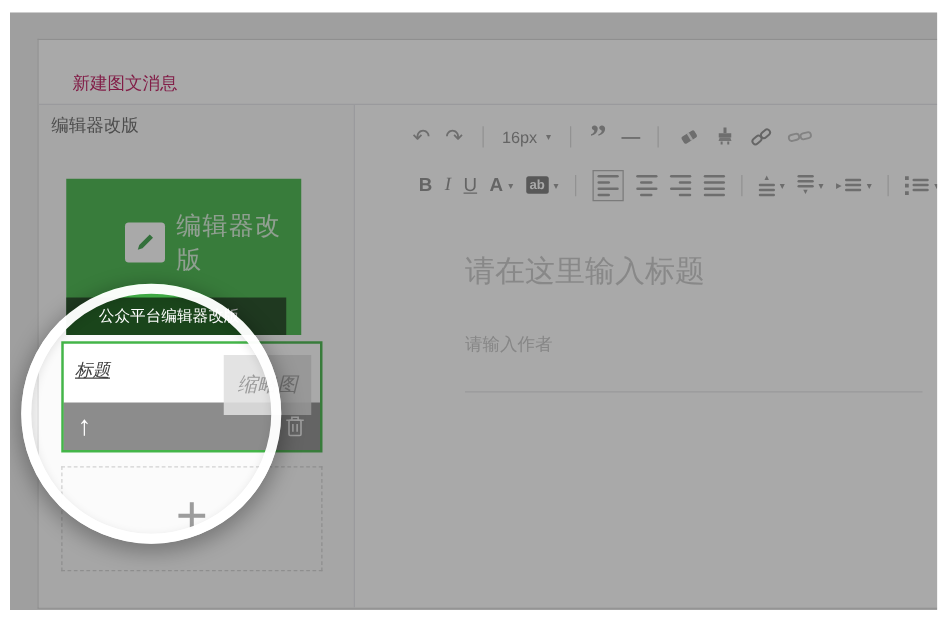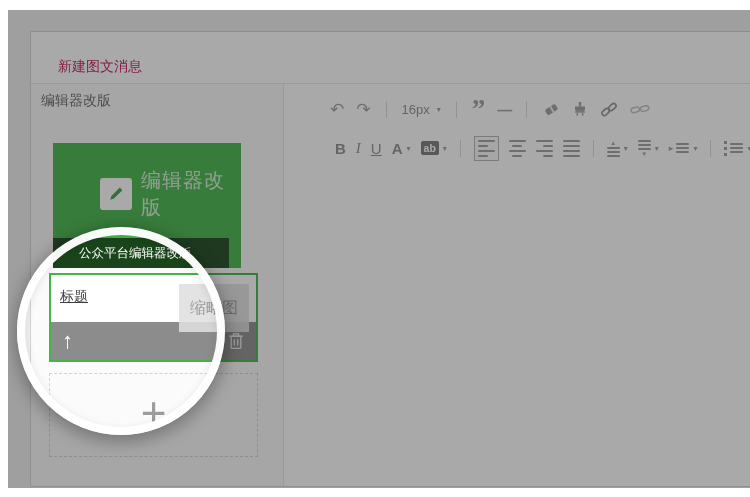--- a/index.html
+++ b/index.html
@@ -24,21 +24,21 @@
 
   .cover-card { position:absolute; left:22px; top:59px; width:188px; height:125px; background:#44b549; cursor:pointer; }
   .pencil-box { position:absolute; left:47px; top:35px; width:32px; height:32px; background:#fff;
                 border-radius:3px; display:flex; align-items:center; justify-content:center; }
   .cover-badge-text { position:absolute; left:88px; top:24px; font-size:20px; letter-spacing:1px;
                       color:rgba(255,255,255,0.78); }
   .cover-caption { position:absolute; left:0; right:12px; bottom:0; height:30px; background:rgba(0,0,0,0.62);
                    color:#fff; font-size:12.5px; line-height:30px; padding-left:26px; white-space:nowrap; overflow:hidden; }
 
   .title-card { position:absolute; left:18px; top:189px; width:209px; height:89px; background:#fff;
-                border:2px solid #44b549; cursor:pointer; }
+                border:2px solid #44b549; cursor:pointer;font-style:italic; }
   .title-link { position:absolute; left:9px; top:13px; font-size:14px; color:#404040; text-decoration:underline; cursor:pointer; }
   .card-footer { position:absolute; left:0; right:0; bottom:0; height:38px; background:rgba(0,0,0,0.45); }
   .arrow-up { position:absolute; left:11px; top:0; line-height:38px; font-size:22px; font-weight:bold; color:#fff; cursor:pointer; }
   .trash { position:absolute; right:12px; top:10px; cursor:pointer; }
   .thumb-box { position:absolute; left:128px; top:9px; width:70px; height:48px; background:rgba(223,223,223,0.88);
                display:flex; align-items:center; justify-content:center; font-size:16px; color:#9b9b9b; cursor:pointer; }
 
   .add-area { position:absolute; left:18px; top:289px; width:209px; height:84px; border:1px dashed #d2d2d2;
               display:flex; align-items:center; justify-content:center; cursor:pointer; }
   .plus { font-size:44px; font-weight:100; color:#9c9c9c; line-height:1; margin-top:-4px; }
@@ -277,19 +277,24 @@
                 <i></i>
                 <i></i>
                 <i></i>
               </span>
           </span>
           <span class="caret">▾</span>
         </span>
 
       </div>
 
+      <div class="content">
+        <div class="title-ph">请在这里输入标题</div>
+        <div class="author-ph">请输入作者</div>
+        <div class="hdivider"></div>
+      </div>
     </div>
   </div>
 
   <div class="overlay">
     <div class="hole"></div>
   </div>
 </div>
 
 </body></html>

